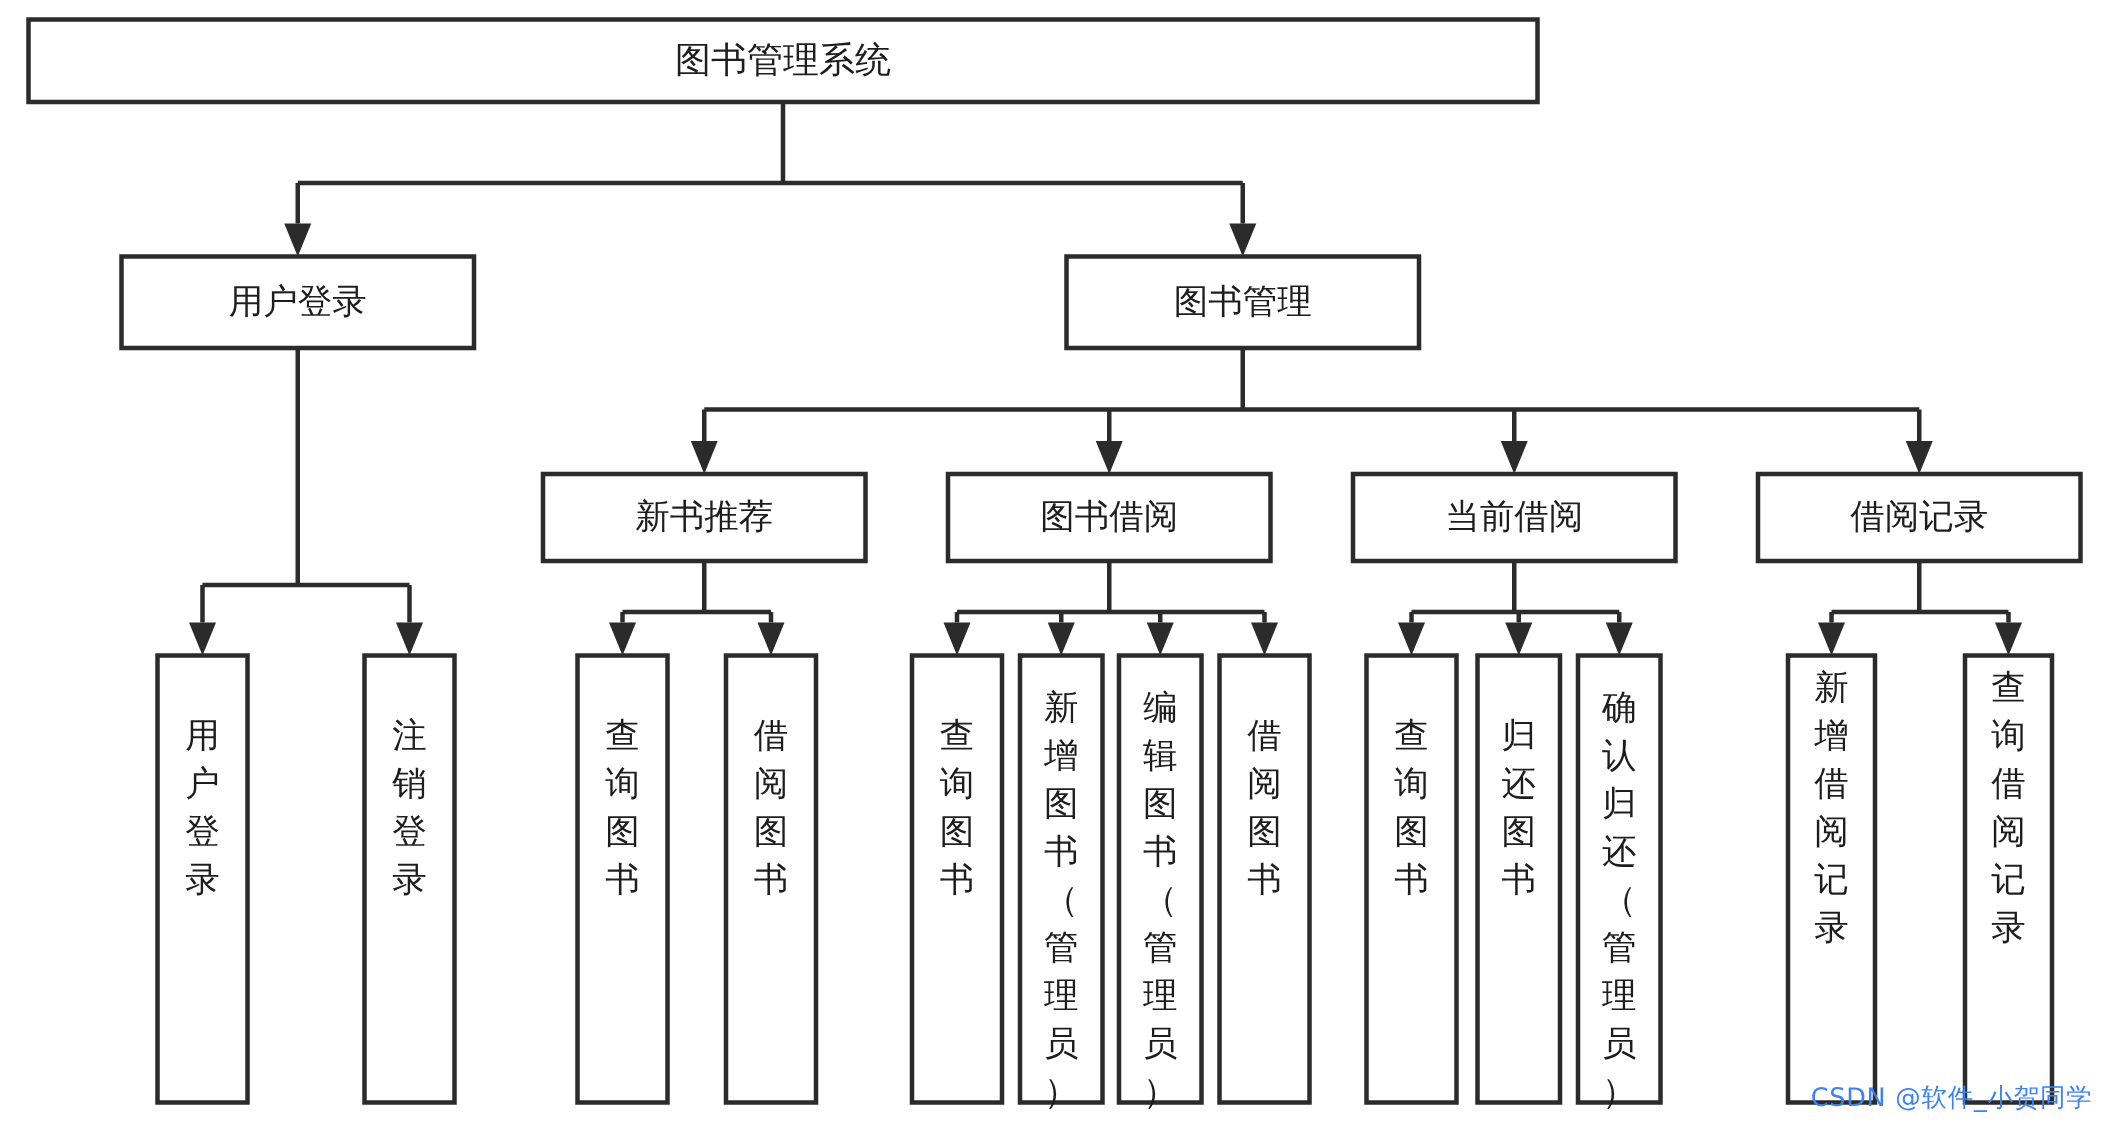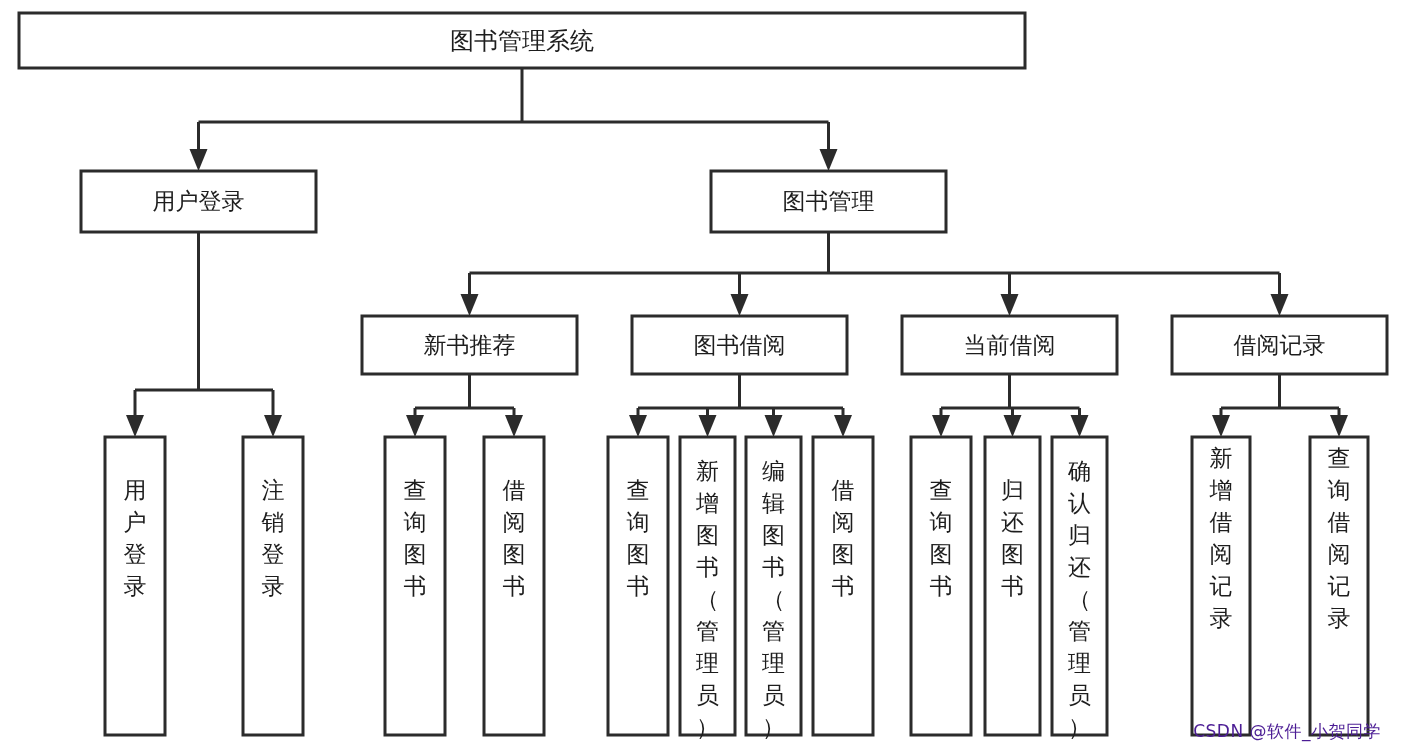--- a/index.html
+++ b/index.html
@@ -58,25 +58,25 @@
     stroke-width: 3;
     fill: none;
     stroke-linecap: butt;
   }
   .arrow-head {
     fill: #2b2b2b;
     stroke: none;
   }
   .watermark {
     position: absolute;
-    right: 24px;
+    right: 10px;
     bottom: 4px;
     font-family: "DejaVu Sans", "Liberation Sans", sans-serif;
     font-size: 17px;
-    color: #4c1d95;
+    color: #3b82f6;
     letter-spacing: 0.5px;
     white-space: nowrap;
     pointer-events: none;
   }
 </style>
 </head>
 <body>
 
 <div id="diagram-root">
   <svg class="tree" viewBox="0 0 1405 747" xmlns="http://www.w3.org/2000/svg">

